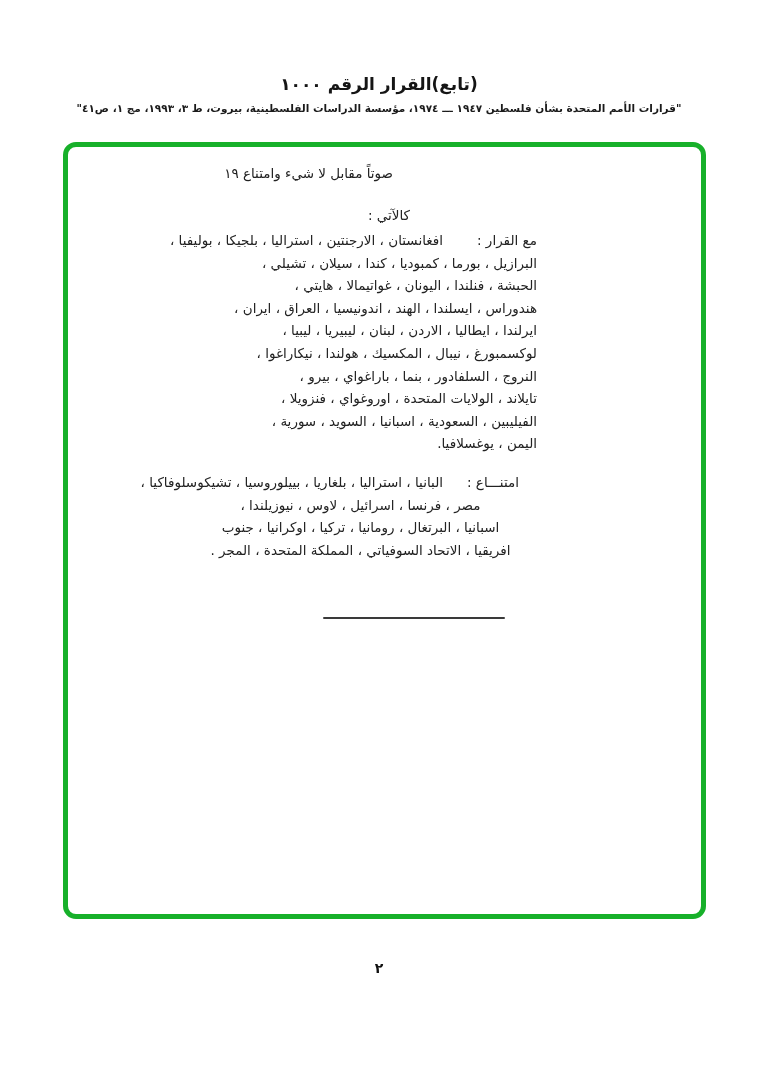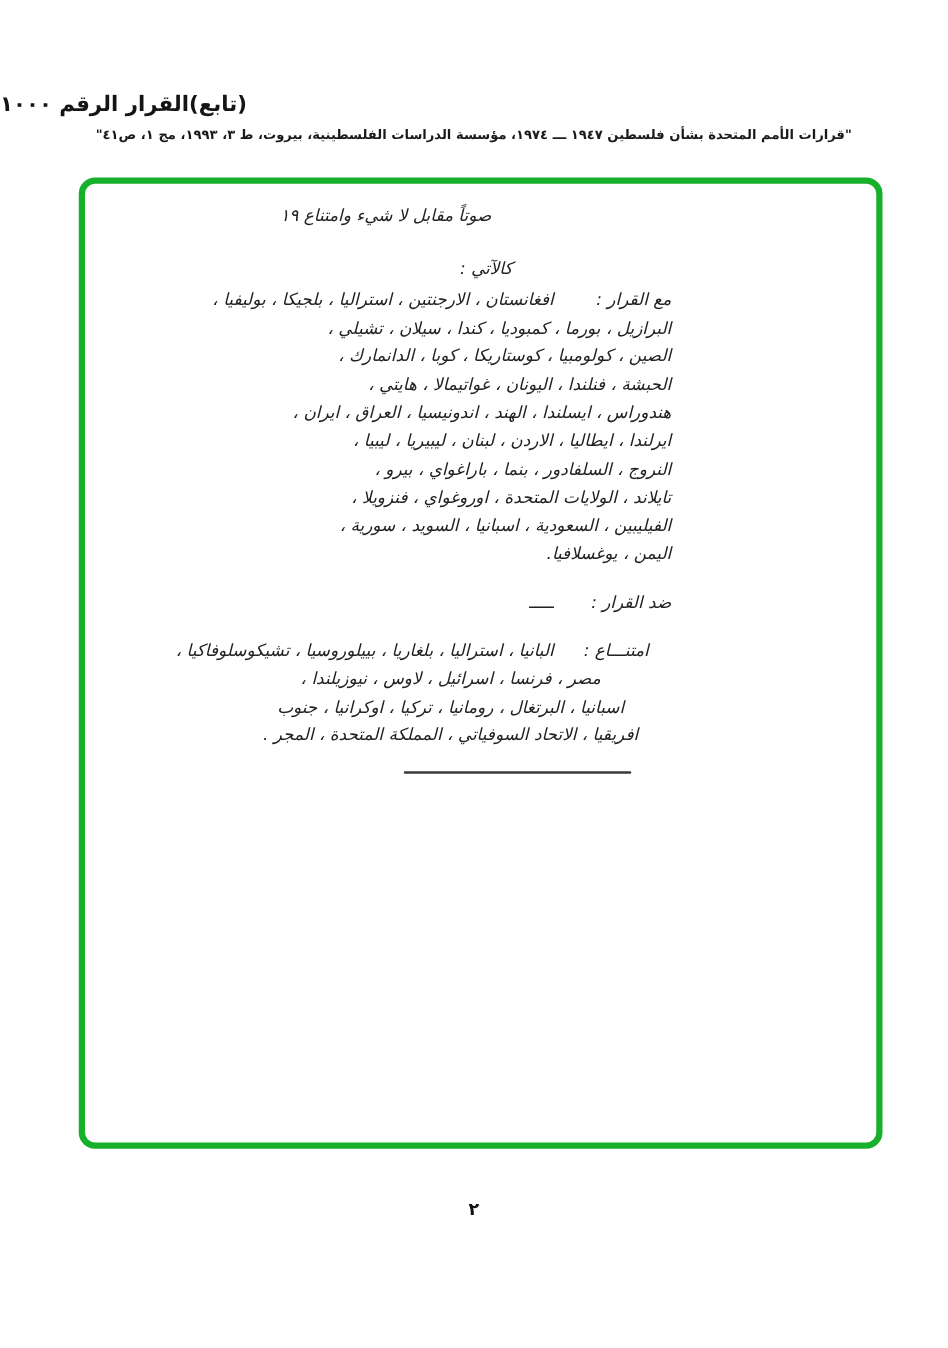--- a/index.html
+++ b/index.html
@@ -11,21 +11,21 @@
     background: #ffffff;
     font-family: "DejaVu Sans", sans-serif;
     color: #1c1c1c;
     overflow: hidden;
   }
   .page-title {
     position: absolute;
     top: 74px;
     left: 0;
     width: 100%;
-    text-align: left;
+    text-align: center;
     direction: rtl;
     font-size: 17px;
     font-weight: bold;
     color: #151515;
   }
   .source-citation {
     position: absolute;
     top: 102px;
     left: 0;
     width: 100%;
@@ -38,21 +38,20 @@
   }
   .document-frame {
     position: absolute;
     left: 63px;
     top: 142px;
     width: 643px;
     height: 777px;
     border: 5px solid #17b02a;
     border-radius: 13px;
     background: #ffffff;
-    font-style: italic;
   }
   .intro-line {
     position: absolute;
     direction: rtl;
     white-space: nowrap;
     font-size: 13.5px;
     color: #222222;
   }
   .intro-1 { top: 18px; right: 308px; }
   .intro-2 { top: 60px; right: 291px; }
@@ -112,35 +111,30 @@
 
     <div class="intro-line intro-2">كالآتي :</div>
 
     <div class="vote-block">
 
       <div class="vote-section for">
         <div class="vote-line">
           <span class="section-label">مع القرار :</span><span>افغانستان ، الارجنتين ، استراليا ، بلجيكا ، بوليفيا ،</span>
         </div>
         <div class="vote-line">البرازيل ، بورما ، كمبوديا ، كندا ، سيلان ، تشيلي ،</div>
-        <div class="vote-line">الصين ، كولومبيا ، كوستاريكا ، كوبا ، الدانمارك ،</div>
         <div class="vote-line">الحبشة ، فنلندا ، اليونان ، غواتيمالا ، هايتي ،</div>
         <div class="vote-line">هندوراس ، ايسلندا ، الهند ، اندونيسيا ، العراق ، ايران ،</div>
         <div class="vote-line">ايرلندا ، ايطاليا ، الاردن ، لبنان ، ليبيريا ، ليبيا ،</div>
+        <div class="vote-line">لوكسمبورغ ، نيبال ، المكسيك ، هولندا ، نيكاراغوا ،</div>
         <div class="vote-line">النروج ، السلفادور ، بنما ، باراغواي ، بيرو ،</div>
         <div class="vote-line">تايلاند ، الولايات المتحدة ، اوروغواي ، فنزويلا ،</div>
         <div class="vote-line">الفيليبين ، السعودية ، اسبانيا ، السويد ، سورية ،</div>
         <div class="vote-line">اليمن ، يوغسلافيا.</div>
       </div>
 
-      <div class="vote-section against">
-        <div class="vote-line">
-          <span class="section-label">ضد القرار :</span><span>ـــــ</span>
-        </div>
-      </div>
 
       <div class="vote-section abstain">
         <div class="vote-line">
           <span class="section-label">امتنـــاع :</span><span>البانيا ، استراليا ، بلغاريا ، بييلوروسيا ، تشيكوسلوفاكيا ،</span>
         </div>
         <div class="vote-line">مصر ، فرنسا ، اسرائيل ، لاوس ، نيوزيلندا ،</div>
         <div class="vote-line">اسبانيا ، البرتغال ، رومانيا ، تركيا ، اوكرانيا ، جنوب</div>
         <div class="vote-line">افريقيا ، الاتحاد السوفياتي ، المملكة المتحدة ، المجر .</div>
       </div>
 

